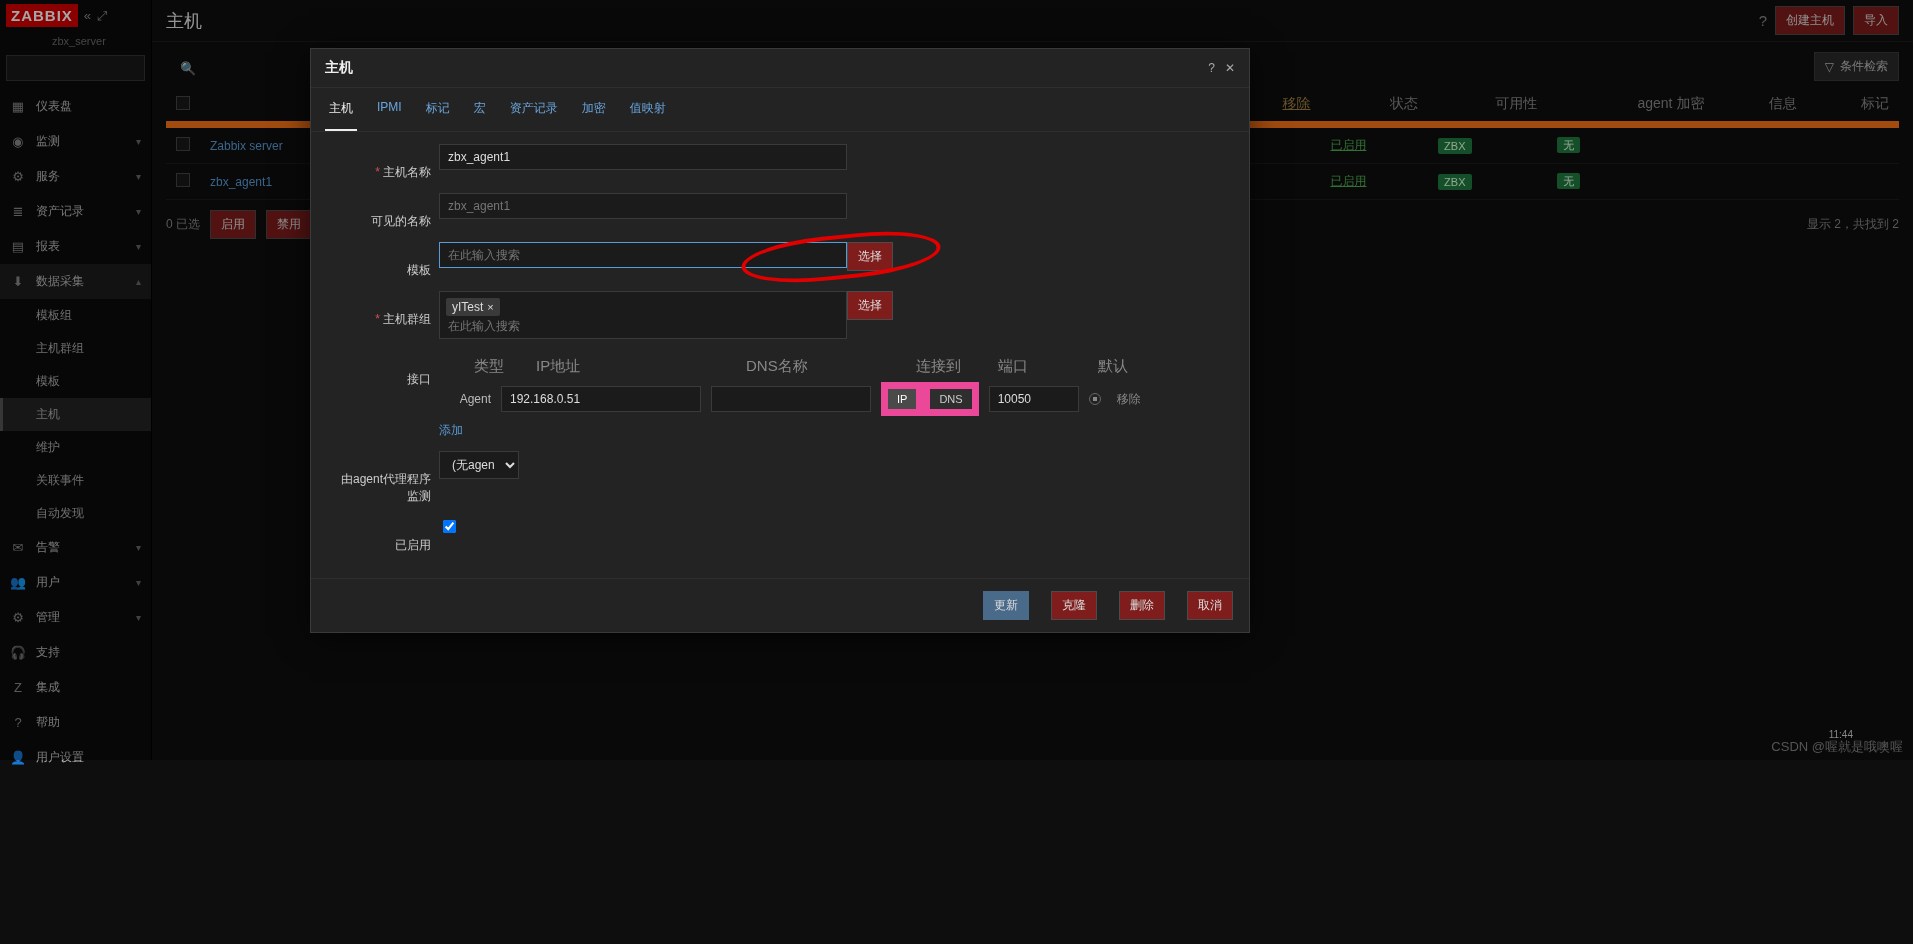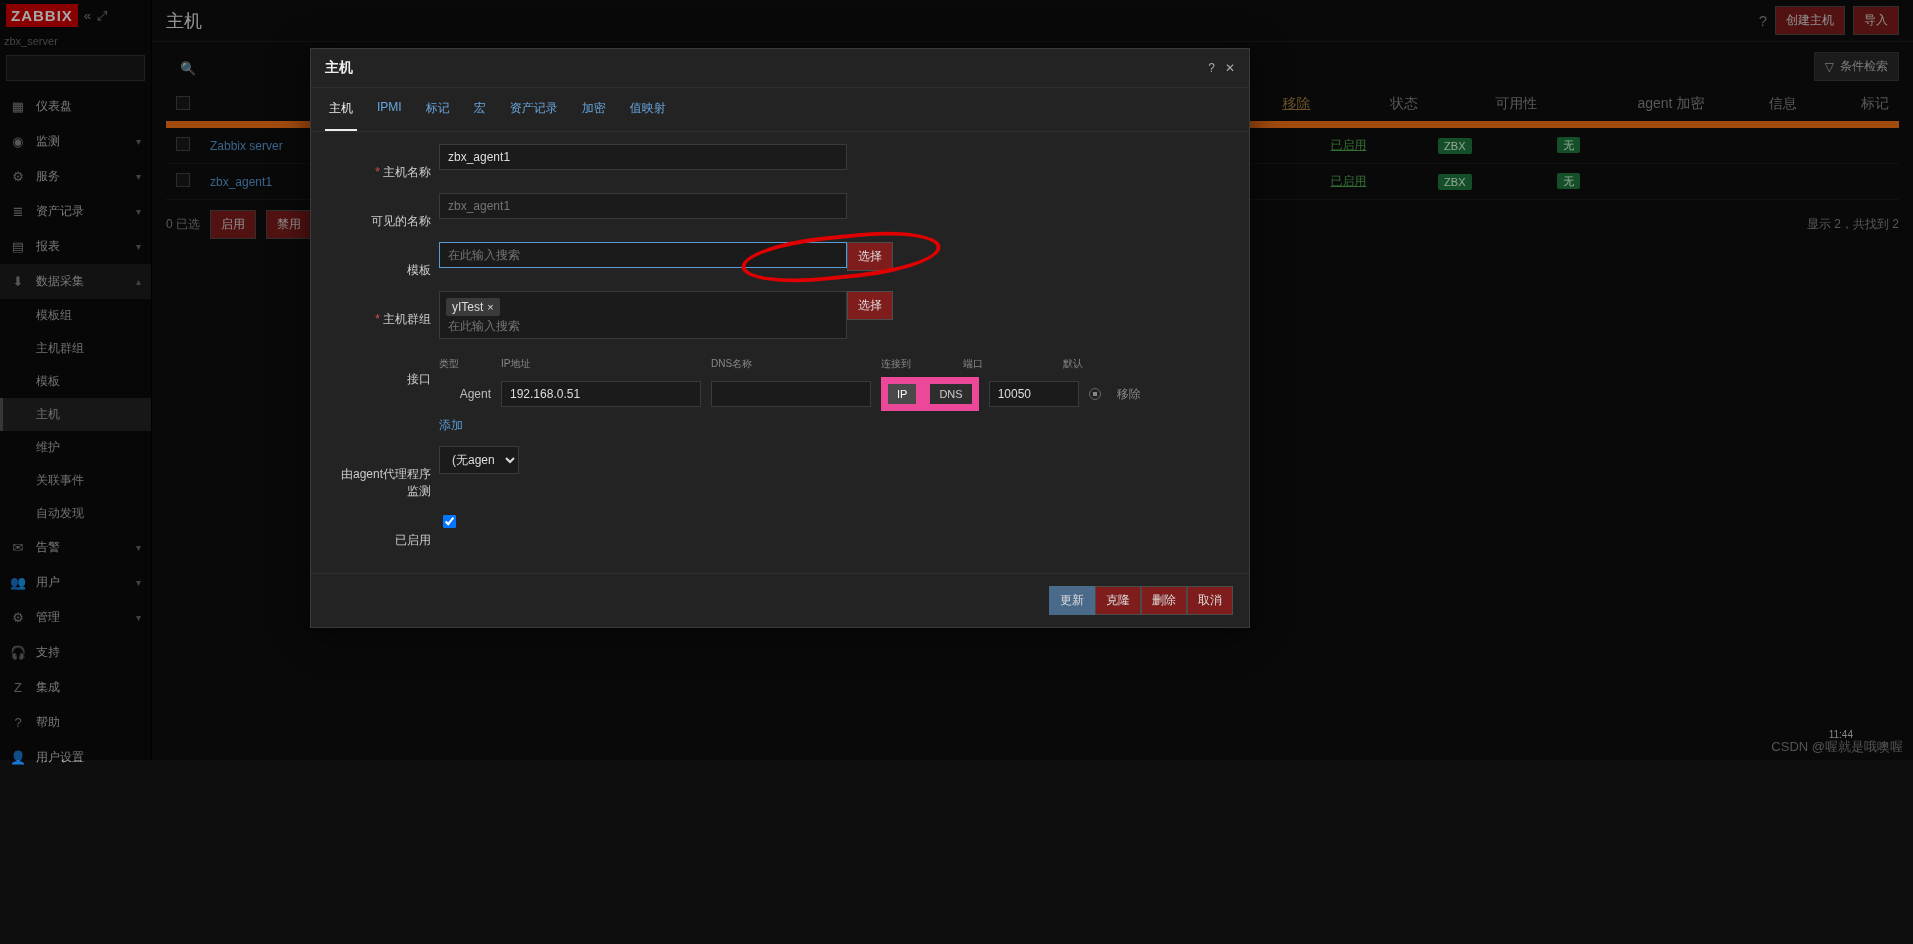--- a/index.html
+++ b/index.html
@@ -3,21 +3,21 @@
 <meta charset="utf-8">
 <style>
   * { box-sizing: border-box; }
   html, body { margin:0; padding:0; height:100%; font-family: Arial, "Microsoft YaHei", sans-serif; font-size:12px; background:#0e0e0f; color:#c8c8c8; overflow:hidden;}
   .app { display:flex; height:760px; width:1913px; position:relative; }
   
   .sidebar { width:152px; background:#0c0c0d; display:flex; flex-direction:column; border-right:1px solid #000; }
   .logo-row { display:flex; align-items:center; padding:4px 6px; gap:6px; }
   .logo { background:#d40000; color:#fff; font-weight:bold; font-size:15px; padding:3px 5px; letter-spacing:1px;}
   .logo-icons { color:#888; display:flex; gap:6px; font-size:13px; }
-  .server-lbl { color:#6b6b6b; font-size:11px; padding:4px 4px; }
+  .server-lbl { color:#6b6b6b; font-size:11px; padding:4px 4px;margin-left:48px; }
   .search-box { margin:4px 6px 8px 6px; display:flex; align-items:center; background:#1a1a1b; border:1px solid #333; }
   .search-box input { flex:1; background:transparent; border:none; color:#ccc; padding:5px 6px; outline:none; font-size:12px;}
   .search-box .sicon { color:#888; padding:0 6px; font-size:13px;}
   .nav-item, .sub-item { display:flex; align-items:center; padding:9px 10px; color:#b8b8b8; gap:10px; cursor:pointer;}
   .nav-item .ic { width:16px; display:inline-block; text-align:center; color:#888; font-size:13px;}
   .nav-item .chev { margin-left:auto; font-size:10px; color:#666;}
   .sub-item { padding:8px 10px 8px 36px; color:#aaa; font-size:12px;}
   .nav-active { background:#1c1c1d; }
   .sub-active { background:#242425; border-left:3px solid #555; padding-left:33px;}
   
@@ -60,41 +60,41 @@
   .form-row { display:flex; align-items:flex-start; margin-bottom:12px; }
   .form-label { width:110px; text-align:right; color:#ccc; padding-top:4px; padding-right:8px; font-size:12px;margin-top:16px;}
   .req { color:#d05050; margin-right:3px;}
   .input, .select, textarea { background:#1b1b1c; border:1px solid #3a3a3b; color:#ddd; padding:5px 8px; font-family:inherit; font-size:12px; outline:none;}
   .input-wide { width:408px; }
   .tag-pill { display:inline-flex; align-items:center; gap:4px; background:#3a3a3b; padding:2px 6px; color:#ddd; border-radius:2px; margin:2px 4px 2px 0;}
   .tag-x { cursor:pointer; font-size:11px;}
   .group-box { width:408px; border:1px solid #3a3a3b; background:#1b1b1c; padding:4px 6px; min-height:48px;}
   .group-box input { border:none; background:transparent; color:#aaa; width:100%; outline:none; font-size:12px;}
   .side-btn { margin-left:0; }
-  .iface-head { display:flex; gap:10px; color:#888; font-size:10px; padding:6px 0;}
+  .iface-head { display:flex; gap:10px; color:#888; font-size:15px; padding:6px 0;margin-left:35px;}
   .iface-head div { flex:0 0 auto;}
   .iface-type { width:52px;}
   .iface-ip { width:200px;}
   .iface-dns { width:160px;}
   .iface-conn { width:72px;}
   .iface-port { width:90px;}
   .iface-def { width:60px;}
   .iface-row { display:flex; gap:10px; align-items:center;}
   .iface-row .lbl { width:52px; text-align:right; color:#bbb;}
   .iface-row .input-ip { width:200px;}
   .iface-row .input-dns { width:160px;}
   .toggle-group { display:flex;}
   .toggle-btn { background:#2e2e2f; border:7px solid #ec4899; color:#ccc; padding:4px 9px; cursor:pointer; font-size:11px;}
   .toggle-btn.active { background:#4a4a4b; color:#fff;}
   .iface-row .input-port { width:90px;}
   .radio { width:12px; height:12px; border-radius:50%; border:1px solid #666; display:inline-block; background:radial-gradient(#888 30%, transparent 35%);}
   .addlink { color:#5a9bd4; font-size:12px; cursor:pointer; padding-top:6px;}
   textarea.desc { width:408px; height:100px; resize:none;}
   .select { width:80px;}
-  .modal-footer { display:flex; justify-content:flex-end; gap:0; padding:12px 16px; border-top:1px solid #2e2e2f;}
+  .modal-footer { display:flex; justify-content:flex-end; gap:22px; padding:12px 16px; border-top:1px solid #2e2e2f;}
   .annot { position:absolute; left:430px; top:186px; width:200px; height:44px; border:4px solid #e00000; border-radius:50% / 60%; transform:rotate(-6deg); pointer-events:none;}
   .rm-link { color:#888; margin-left:6px;}
 </style>
 </head>
 <body>
 
 <div class="app">
 
   <div class="sidebar">
     <div class="logo-row">

